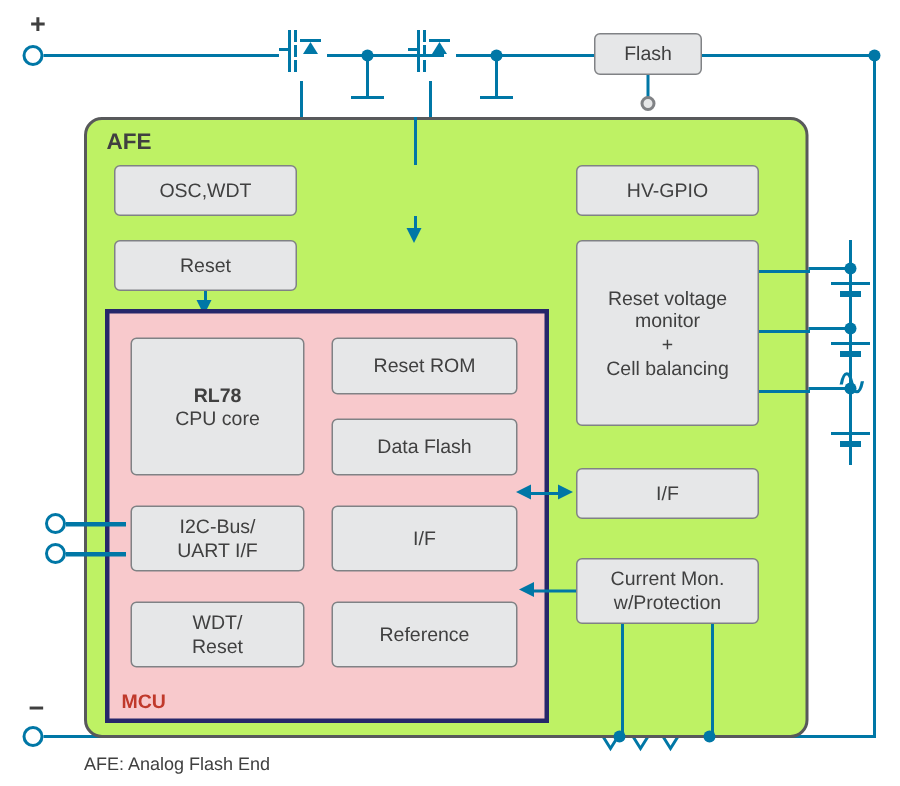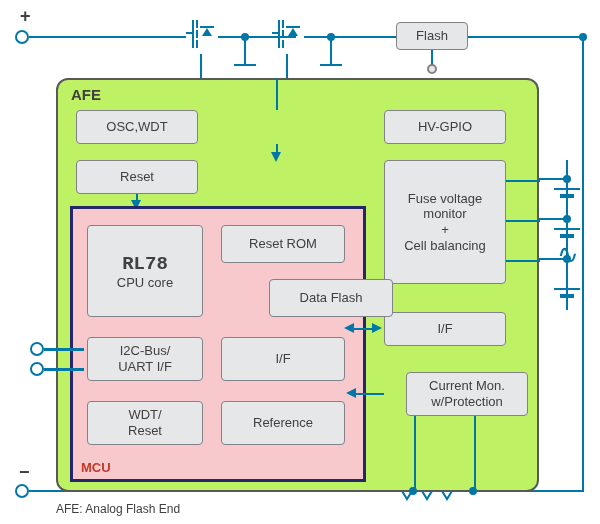--- a/index.html
+++ b/index.html
@@ -22,21 +22,21 @@
     background:#f8c9cc;border:3px solid #26276a;box-sizing:border-box;
   }
   .mcu-label{
     position:absolute;left:8px;bottom:4px;font-weight:bold;font-size:13px;color:#c0392b;
   }
   .cpu{
     position:absolute;background:#e6e7e8;border:1px solid #808285;border-radius:4px;
     box-sizing:border-box;display:flex;flex-direction:column;align-items:center;
     justify-content:center;font-size:13px;color:#404040;text-align:center;
   }
-  .cpu .b{font-weight:bold;font-size:19px;font-family:Liberation Mono, monospace;}
+  .cpu .b{font-weight:bold;font-size:13px;}
   .term{
     position:absolute;width:14px;height:14px;border-radius:50%;
     border:2px solid #0077a6;background:#fff;box-sizing:border-box;
   }
   .term-label{
     position:absolute;font-size:18px;color:#404040;font-weight:bold;
   }
   .footnote{
     position:absolute;left:56px;top:502px;font-size:12px;color:#404040;
   }
@@ -145,45 +145,45 @@
   <div class="line line-h" style="left:456px;top:490px;width:128px;"></div>
 
   <div class="afe">
     <div class="afe-title">AFE</div>
 
     <div class="blk" style="left:18px;top:30px;width:122px;height:34px;">OSC,WDT</div>
     <div class="blk" style="left:326px;top:30px;width:122px;height:34px;">HV-GPIO</div>
 
     <div class="blk" style="left:18px;top:80px;width:122px;height:34px;">Reset</div>
 
-    <div class="blk" style="left:326px;top:80px;width:122px;height:124px;white-space:pre-line;">Fuse voltage monitor
+    <div class="blk" style="left:326px;top:80px;width:122px;height:124px;white-space:pre-line;">Reset voltage monitor
 +
 Cell balancing</div>
 
     <div class="blk" style="left:326px;top:232px;width:122px;height:34px;">I/F</div>
 
-    <div class="blk" style="left:326px;top:292px;width:122px;height:44px;margin-left:22px;">Current Mon. w/Protection</div>
+    <div class="blk" style="left:326px;top:292px;width:122px;height:44px;">Current Mon. w/Protection</div>
 
     <div class="line line-v" style="left:218px;top:-2px;height:32px;"></div>
 
     <div class="line line-v" style="left:218px;top:64px;height:10px;"></div>
     <div class="arrow-head ah-down" style="left:213px;top:72px;"></div>
 
     <div class="line line-v" style="left:78px;top:114px;height:8px;"></div>
     <div class="arrow-head ah-down" style="left:73px;top:120px;"></div>
 
     <div class="mcu">
       <div class="mcu-label">MCU</div>
 
       <div class="cpu" style="left:14px;top:16px;width:116px;height:92px;">
         <span class="b">RL78</span>
         <span>CPU core</span>
       </div>
       <div class="blk" style="left:148px;top:16px;width:124px;height:38px;">Reset ROM</div>
-      <div class="blk" style="left:148px;top:70px;width:124px;height:38px;margin-left:48px;">Data Flash</div>
+      <div class="blk" style="left:148px;top:70px;width:124px;height:38px;">Data Flash</div>
       <div class="blk" style="left:14px;top:128px;width:116px;height:44px;white-space:pre-line;">I2C-Bus/
 UART I/F</div>
       <div class="blk" style="left:148px;top:128px;width:124px;height:44px;">I/F</div>
       <div class="blk" style="left:14px;top:192px;width:116px;height:44px;white-space:pre-line;">WDT/
 Reset</div>
       <div class="blk" style="left:148px;top:192px;width:124px;height:44px;">Reference</div>
     </div>
 
     <div class="line line-h" style="left:294px;top:248px;width:22px;"></div>
     <div class="arrow-head ah-left" style="left:286px;top:243px;"></div>

